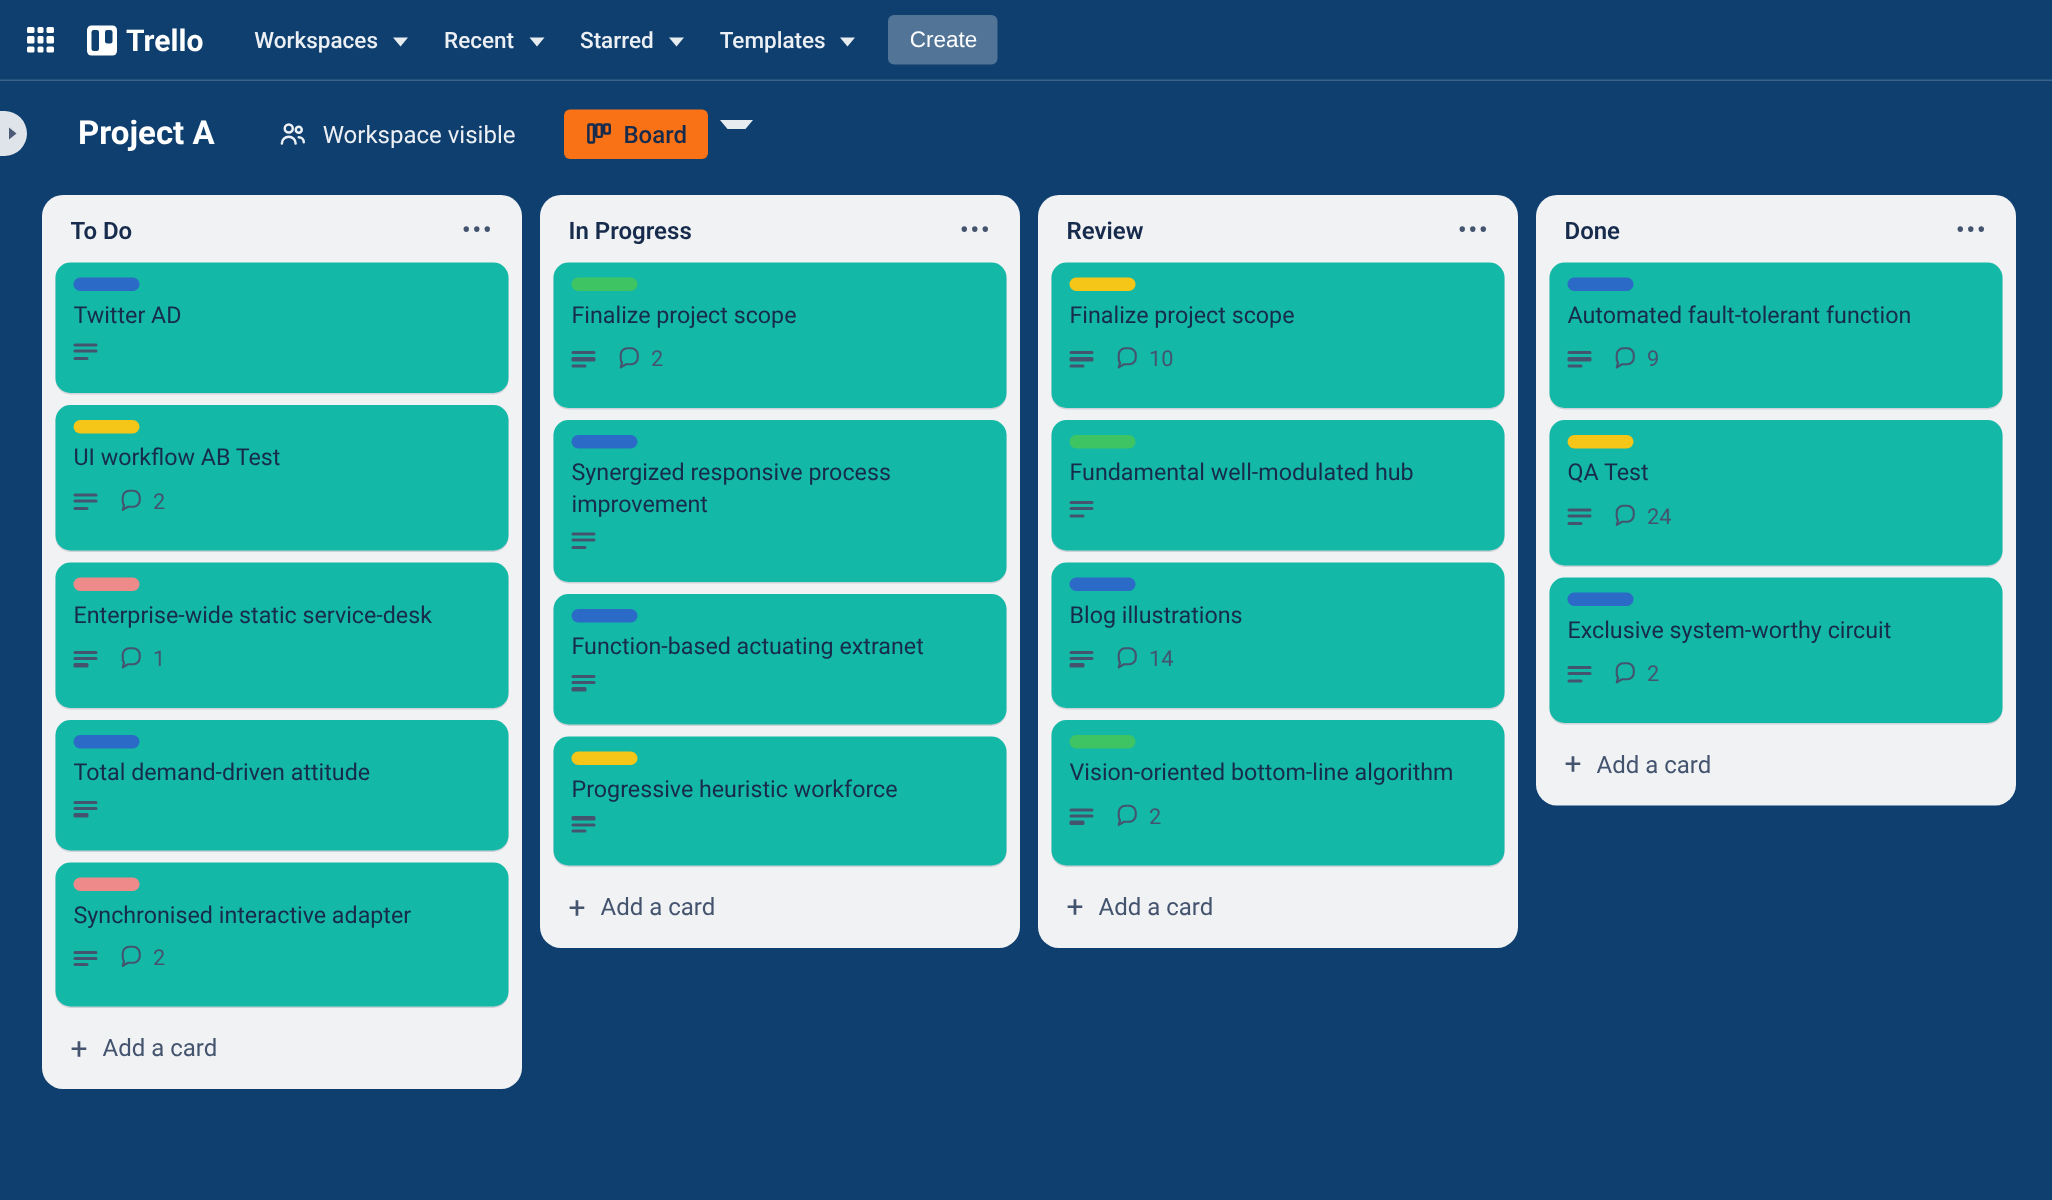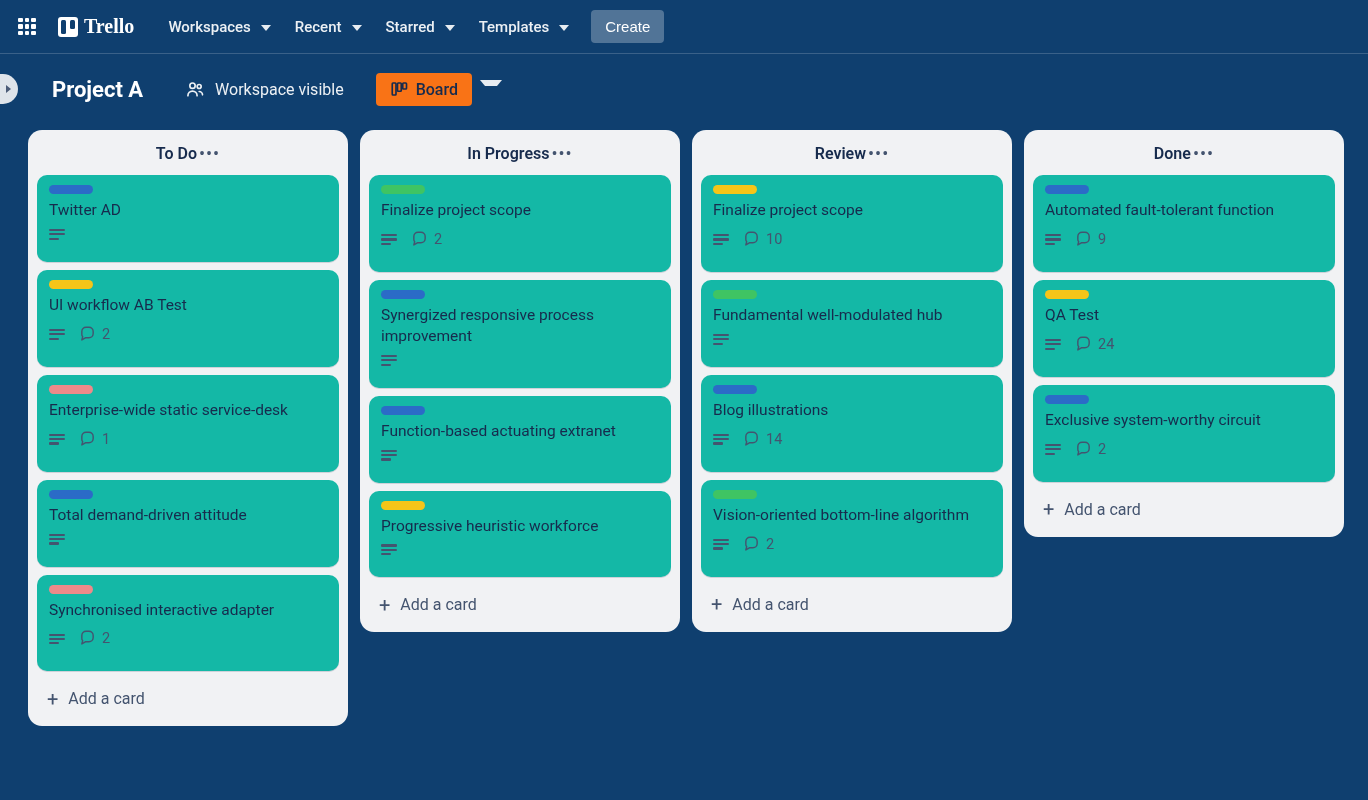--- a/index.html
+++ b/index.html
@@ -27,21 +27,21 @@
   display:flex;align-items:center;justify-content:center;
   border-radius:4px;
   cursor:pointer;
 }
 .apps-grid {
   width:18px;height:18px;
   display:grid;grid-template-columns:repeat(3,1fr);grid-template-rows:repeat(3,1fr);
   gap:2px;
 }
 .apps-grid span { background:#fff; border-radius:1px; }
-.logo { display:flex;align-items:center;gap:6px;color:#fff;font-weight:700;font-size:20px;padding:0 8px;cursor:pointer;font-family:Liberation Serif, serif; }
+.logo { display:flex;align-items:center;gap:6px;color:#fff;font-weight:700;font-size:20px;padding:0 8px;cursor:pointer; }
 .logo-mark {
   width:20px;height:20px;background:#fff;border-radius:3px;position:relative;
 }
 .logo-mark::before,.logo-mark::after{
   content:"";position:absolute;background:#0f3f6f;border-radius:1.5px;width:5px;top:3px;
 }
 .logo-mark::before{left:3px;height:14px;}
 .logo-mark::after{right:3px;height:9px;}
 .nav-menu {
   display:flex;align-items:center;gap:6px;
@@ -90,21 +90,21 @@
   height:calc(100% - 124px);
   overflow-x:auto;
 }
 .list {
   background:#f1f2f4;border-radius:14px;
   width:320px;flex:0 0 320px;
   padding:10px 9px 10px 9px;
   display:flex;flex-direction:column;gap:8px;
 }
 .list-header {
-  display:flex;align-items:center;justify-content:center;
+  display:flex;align-items:center;justify-content:space-between;
   padding:4px 8px 4px 10px;
 }
 .list-title { font-size:16px;font-weight:600;color:#172b4d;cursor:pointer;}
 .list-menu { color:#44546f;cursor:pointer;padding:4px 2px;border-radius:4px;font-size:18px;letter-spacing:1px;line-height:8px;}
 .card {
   background:#14b8a6;border-radius:10px;
   padding:10px 12px 22px 12px;
   box-shadow:0 1px 0 rgba(9,30,66,0.15);
   cursor:pointer;
   display:flex;flex-direction:column;gap:6px;

